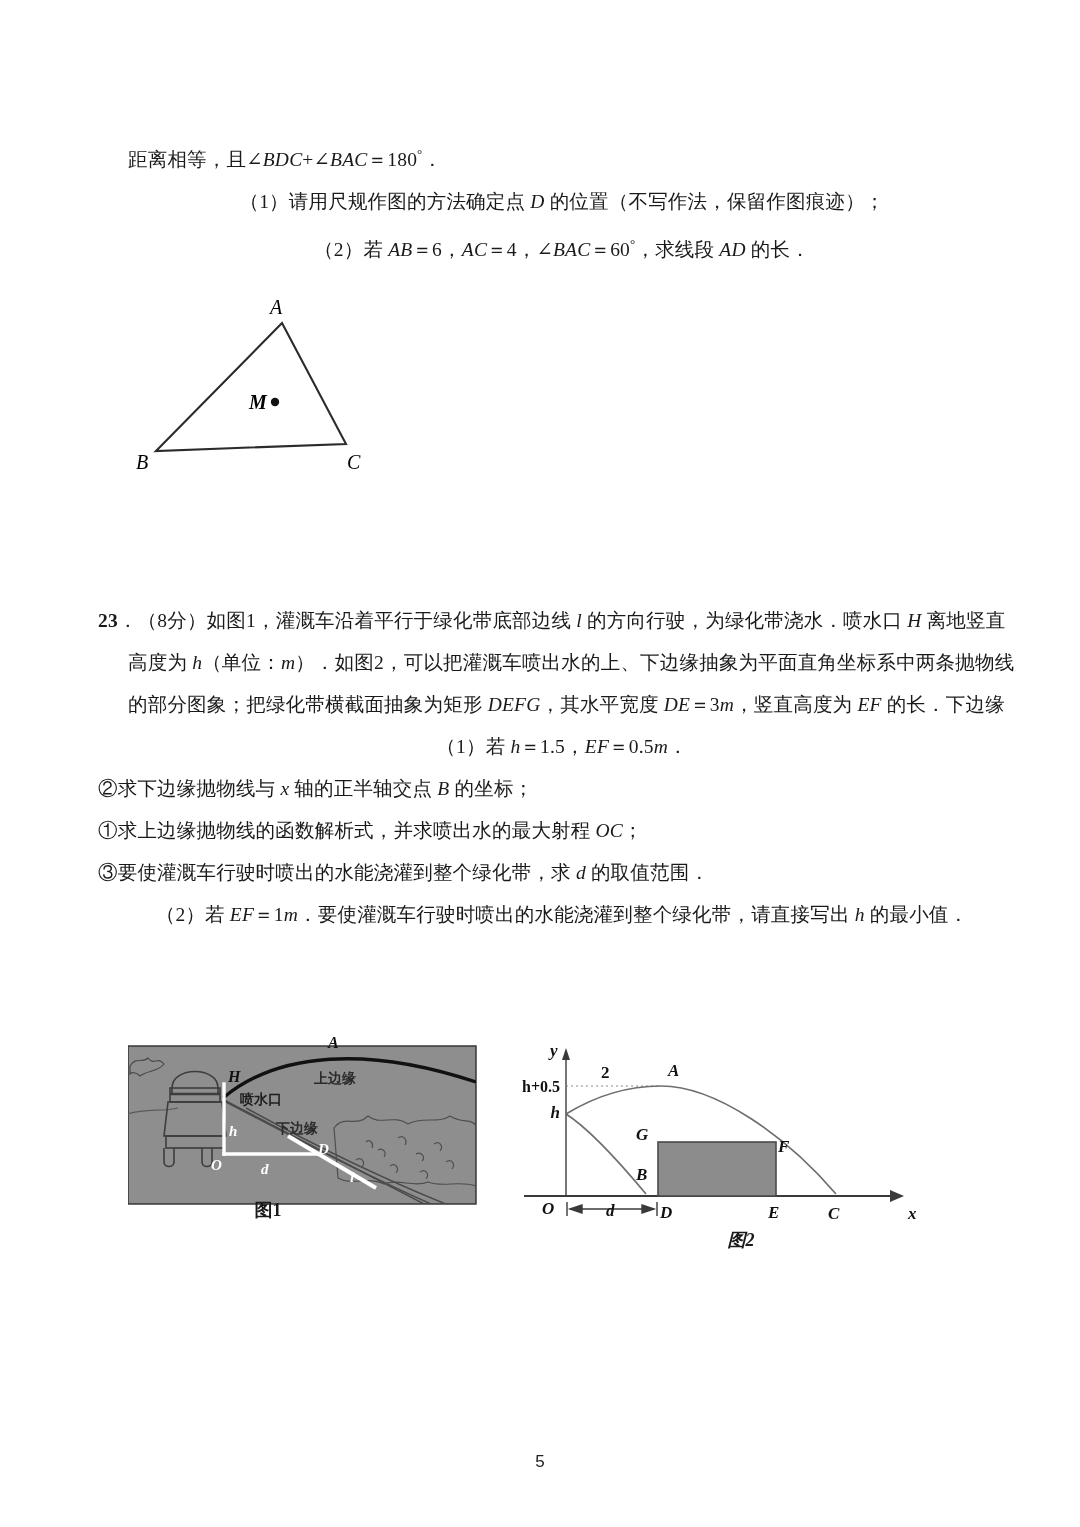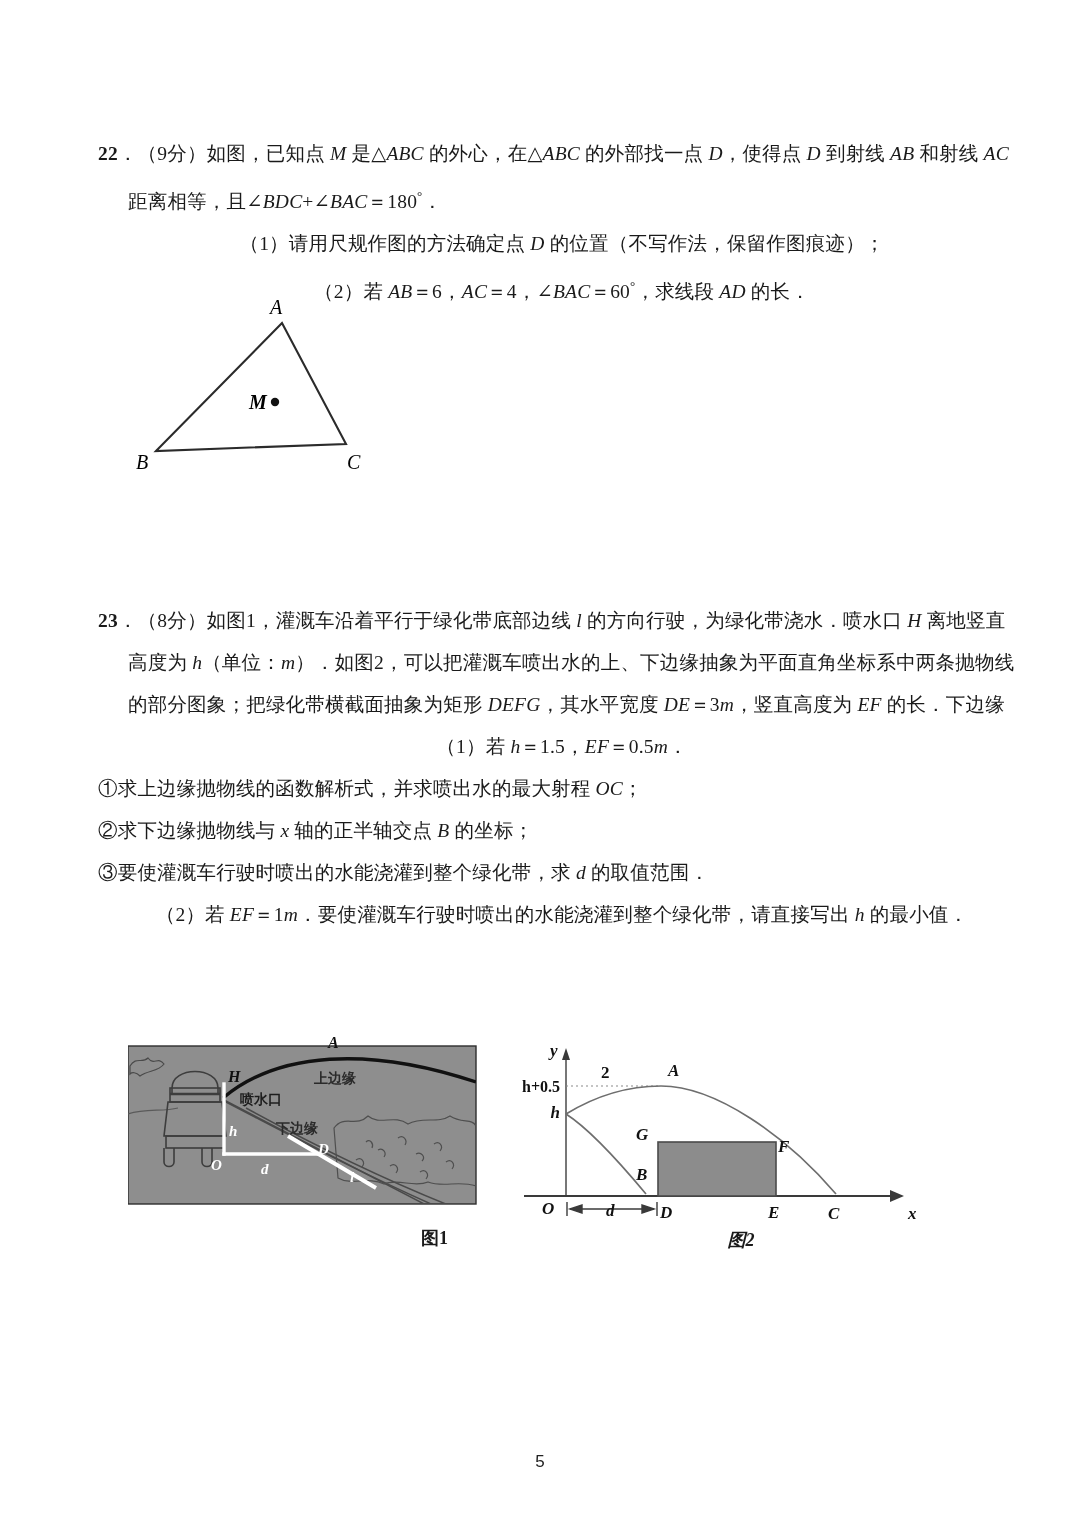--- a/index.html
+++ b/index.html
@@ -80,21 +80,21 @@
   }
   .fig-caption {
     position: absolute;
     width: 100%;
     text-align: center;
     font-size: 18px;
     font-weight: 700;
     color: #1a1a1a;
     font-family: "Liberation Serif", serif;
   }
-  .fig1-cap { top: 190px; left: -40px; text-align: right; }
+  .fig1-cap { top: 162px; left: -40px; }
   .fig2-cap { top: 192px; left: 20px; font-style: italic; }
 
   
   .pageno {
     position: absolute;
     left: 0;
     top: 1452px;
     width: 1080px;
     text-align: center;
     font-size: 17px;
@@ -103,23 +103,20 @@
   }
 
   svg text { font-family: "Liberation Serif", "DejaVu Serif", serif; }
 </style>
 </head>
 <body>
 
 <div class="page">
 
   <div class="qblock" style="top:133px;">
-    <div class="line">
-      <span class="num">22</span>．（9分）如图，已知点 <i class="v">M</i> 是△<i class="v">ABC</i> 的外心，在△<i class="v">ABC</i> 的外部找一点 <i class="v">D</i>，使得点 <i class="v">D</i> 到射线 <i class="v">AB</i> 和射线 <i class="v">AC</i>
-    </div>
     <div class="line indent">
       距离相等，且∠<i class="v">BDC</i>+∠<i class="v">BAC</i>＝180<span class="sup-deg">°</span>．
     </div>
     <div class="line indent2">
       （1）请用尺规作图的方法确定点 <i class="v">D</i> 的位置（不写作法，保留作图痕迹）；
     </div>
     <div class="line indent2">
       （2）若 <i class="v">AB</i>＝6，<i class="v">AC</i>＝4，∠<i class="v">BAC</i>＝60<span class="sup-deg">°</span>，求线段 <i class="v">AD</i> 的长．
     </div>
   </div>
@@ -142,24 +139,24 @@
     <div class="line indent">
       高度为 <i class="v">h</i>（单位：<i class="v">m</i>）．如图2，可以把灌溉车喷出水的上、下边缘抽象为平面直角坐标系中两条抛物线
     </div>
     <div class="line indent">
       的部分图象；把绿化带横截面抽象为矩形 <i class="v">DEFG</i>，其水平宽度 <i class="v">DE</i>＝3<i class="v">m</i>，竖直高度为 <i class="v">EF</i> 的长．下边缘
     </div>
     <div class="line indent2">
       （1）若 <i class="v">h</i>＝1.5，<i class="v">EF</i>＝0.5<i class="v">m</i>．
     </div>
     <div class="line">
+      ②求下边缘抛物线与 <i class="v">x</i> 轴的正半轴交点 <i class="v">B</i> 的坐标；
+    </div>
+    <div class="line">
       ①求上边缘抛物线的函数解析式，并求喷出水的最大射程 <i class="v">OC</i>；
-    </div>
-    <div class="line">
-      ②求下边缘抛物线与 <i class="v">x</i> 轴的正半轴交点 <i class="v">B</i> 的坐标；
     </div>
     <div class="line">
       ③要使灌溉车行驶时喷出的水能浇灌到整个绿化带，求 <i class="v">d</i> 的取值范围．
     </div>
     <div class="line indent2">
       （2）若 <i class="v">EF</i>＝1<i class="v">m</i>．要使灌溉车行驶时喷出的水能浇灌到整个绿化带，请直接写出 <i class="v">h</i> 的最小值．
     </div>
   </div>
 
   <div class="fig-row">

